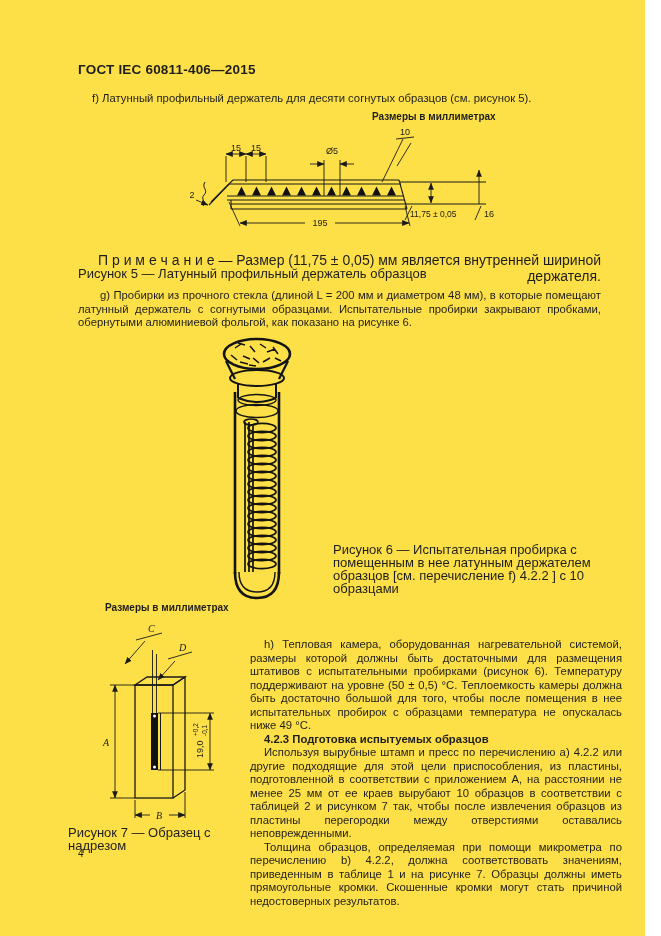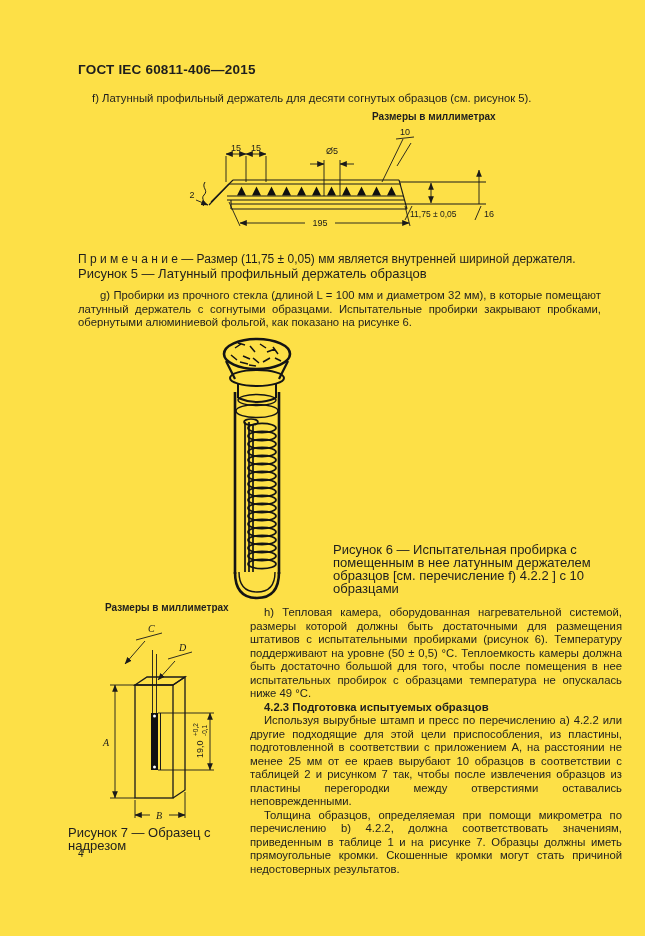--- a/index.html
+++ b/index.html
@@ -6,27 +6,27 @@
   .page{
     position:relative;width:645px;height:936px;background:#fde047;
     font-family:"Liberation Sans", sans-serif;color:#1e1e1e;overflow:hidden;text-decoration:underline;
   }
   .abs{position:absolute;}
   .hdr{font-size:13.5px;font-weight:bold;letter-spacing:.2px;}
   .body-txt{font-size:11.3px;line-height:13.5px;text-align:justify;}
   .ind22{text-indent:22px;}
   .ind14{text-indent:14px;}
   .units{font-size:10px;font-weight:bold;text-align:right;}
-  .note{font-size:12px;text-align:left;}
+  .note{font-size:14px;text-align:right;}
   .figcap{font-size:13px;text-align:left;line-height:13px;}
   .heading{font-size:11.3px;font-weight:bold;}
   .pagenum{font-size:10px;}
   svg text{font-family:"Liberation Sans", sans-serif;fill:#1a1a1a;stroke:none;}
   svg .it{font-family:"Liberation Serif", serif;font-style:italic;}
-  .col-right{width:372px;}
+  .col-right{width:372px;margin-top:32px;}
   .col-right p{margin:0;}
   .col-right .heading{margin:0;text-indent:14px;}
 </style>
 </head>
 <body>
 
 <div class="page">
 
   <div class="abs hdr" style="left:78px;top:62px;">ГОСТ IEC 60811-406—2015</div>
 
@@ -90,21 +90,21 @@
       <text x="9" y="72" text-anchor="middle">2</text>
       <text x="137" y="100" text-anchor="middle">195</text>
       <text x="227" y="91" font-size="8.5">11,75 ± 0,05</text>
       <text x="301" y="91">16</text>
     </g>
   </svg>
 
   <div class="abs note" style="left:78px;top:252px;width:523px;">П р и м е ч а н и е — Размер (11,75 ± 0,05) мм является внутренней шириной держателя.</div>
   <div class="abs figcap" style="left:78px;top:267px;width:523px;">Рисунок 5 — Латунный профильный держатель образцов</div>
 
-  <div class="abs body-txt ind22" style="left:78px;top:289px;width:523px;">g)  Пробирки из прочного стекла (длиной L = 100 мм и диаметром 32 мм), в которые помещают латунный держатель с согнутыми образцами. Испытательные пробирки закрывают пробками, обернутыми алюминиевой фольгой, как показано на рисунке 6.</div>
+  <div class="abs body-txt ind22" style="left:78px;top:289px;width:523px;">g)  Пробирки из прочного стекла (длиной L = 200 мм и диаметром 48 мм), в которые помещают латунный держатель с согнутыми образцами. Испытательные пробирки закрывают пробками, обернутыми алюминиевой фольгой, как показано на рисунке 6.</div>
 
   <svg class="abs" style="left:205px;top:334px;" width="105" height="268" viewBox="0 0 105 268">
     <defs>
         <ellipse id="loop6" cx="57" cy="0" rx="14" ry="4.6"></ellipse>
       </defs>
     <g stroke="#141414" fill="none">
       <g>
         <ellipse cx="52" cy="20" rx="33" ry="15" stroke-width="2.6"></ellipse>
         <path stroke-width="1.5" d="M30,14 l6,-4 M38,22 l7,3 M45,12 l5,6 M55,10 l6,4 M62,18 l8,-3 M35,28 l8,2 M48,24 l6,5 M58,28 l7,-4 M68,13 l5,7 M26,21 l6,5 M70,24 l6,3 M44,31 l7,1 M33,9 l7,2"></path>
         <line x1="21" y1="27" x2="30" y2="45" stroke-width="2.2"></line>

